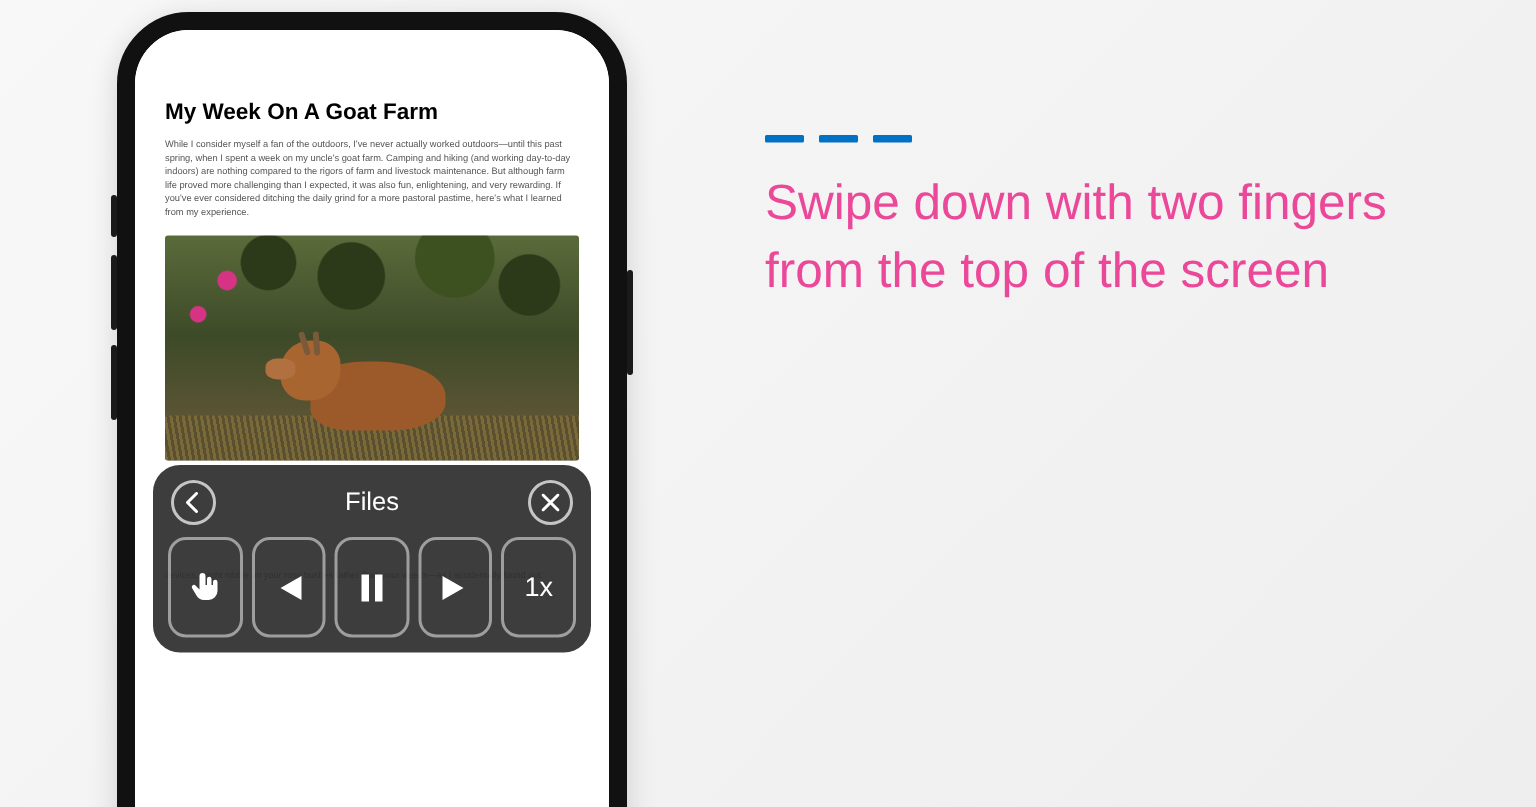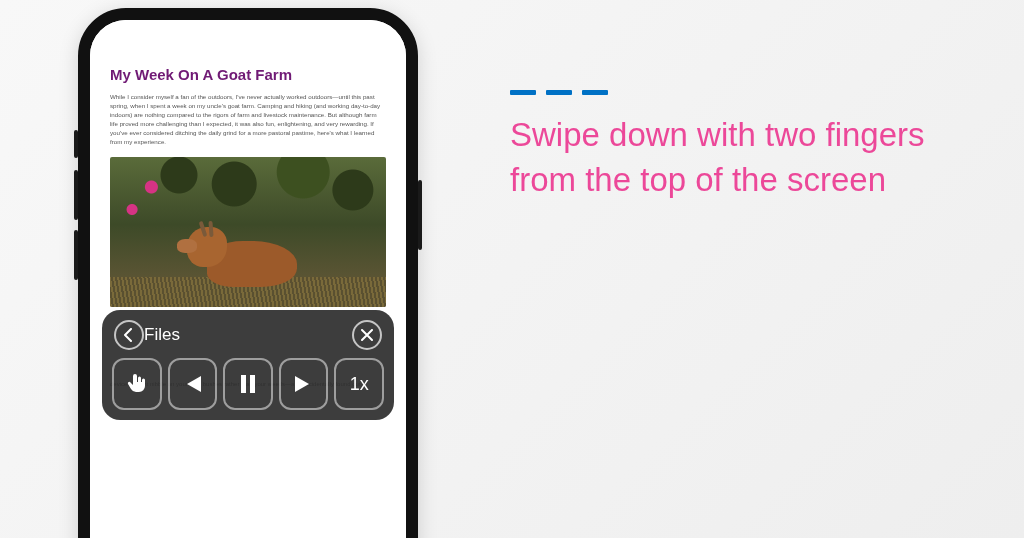--- a/index.html
+++ b/index.html
@@ -49,21 +49,21 @@
     position: absolute;
     inset: 0;
     border-radius: 36px;
     overflow: hidden;
     background: #fff;
   }
   .doc {
     padding: 46px 20px 10px 20px;
   }
   .doc-title {
-    color: #701a75;
+    color: #000000;
     font-weight: 700;
     font-size: 15px;
     margin-bottom: 10px;
   }
   .doc-body {
     font-size: 6.2px;
     line-height: 1.45;
     color: #555;
     margin-bottom: 10px;
   }
@@ -146,30 +146,31 @@
   }
   .circ-btn {
     width: 30px; height: 30px;
     border: 2px solid rgba(255,255,255,0.7);
     border-radius: 50%;
     display:flex; align-items:center; justify-content:center;
     color:#fff;
   }
   .panel-title {
     flex:1;
+    text-align:center;
     font-size: 17px;
     font-weight:400;
   }
   .panel-row {
     display:flex;
     gap:6px;
   }
   .sq-btn {
     flex:1;
-    height:52px;
+    height:67px;
     border:2px solid rgba(255,255,255,0.5);
     border-radius:12px;
     display:flex;
     align-items:center;
     justify-content:center;
     color:#fff;
     font-size:20px;
   }
   .rate-label {
     font-size:18px;

